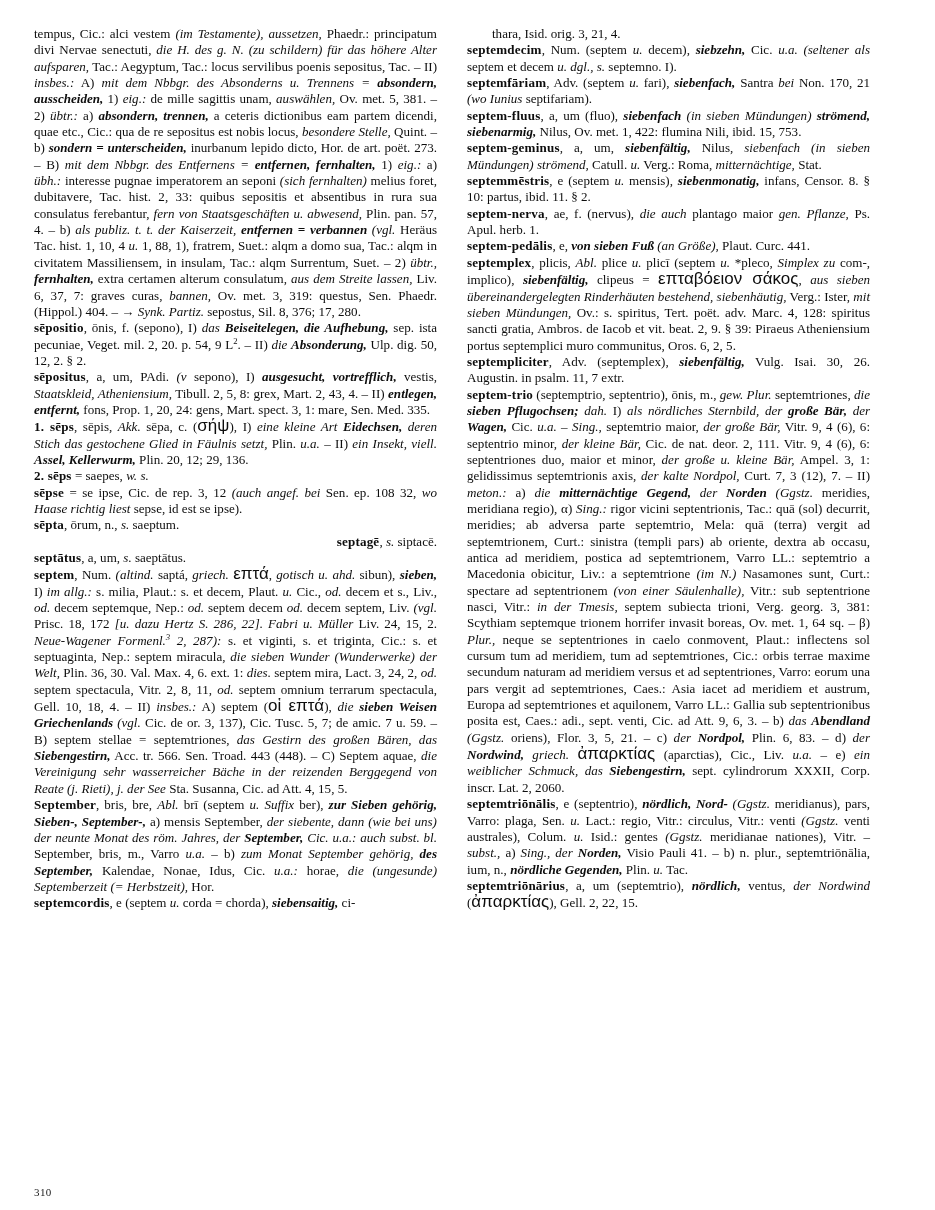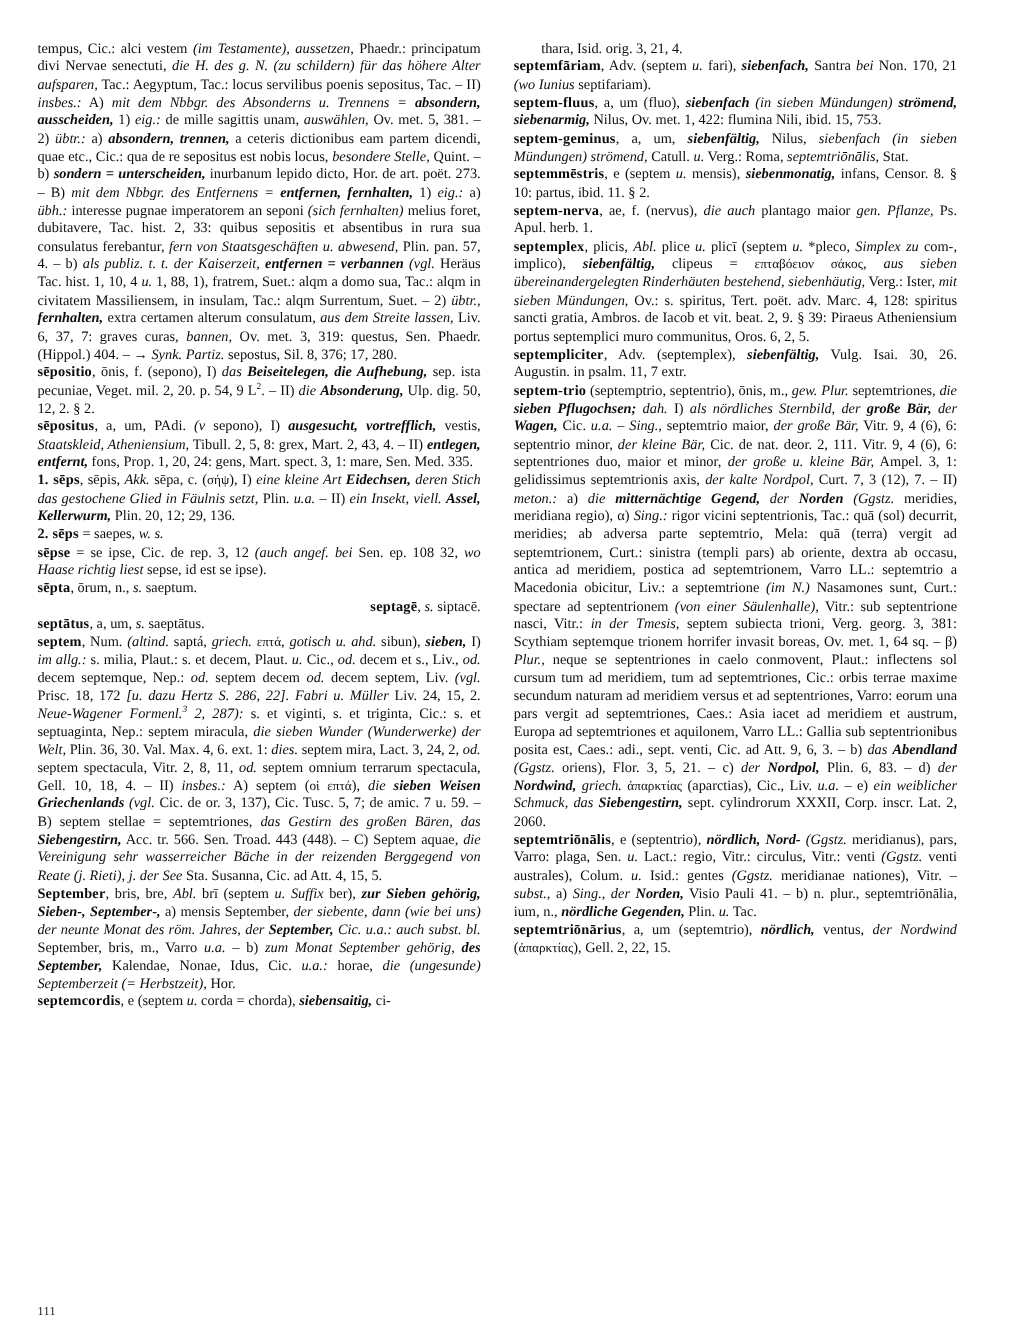--- a/index.html
+++ b/index.html
@@ -11,21 +11,21 @@
     width: 935px;
     height: 1210px;
     font-family: "Liberation Serif", "DejaVu Serif", serif;
     color: #0d0d0d;
   }
   #page {
     position: relative;
     width: 935px;
     height: 1210px;
     box-sizing: border-box;
-    padding: 36px 34px 10px 34px;
+    padding: 26px 34px 10px 34px;
   }
   .columns {
     display: flex;
     flex-direction: row;
     gap: 30px;
     height: 1148px;
   }
   .col {
     width: 403px;
     font-size: 13.05px;
@@ -37,21 +37,21 @@
   .col p {
     margin: 0;
     padding: 0;
     text-indent: 0;
   }
   
   .entry { margin: 0; }
   b { font-weight: bold; }
   i { font-style: italic; }
   .hw { font-weight: bold; letter-spacing: 0.2px; }
-  .gk { font-family: Liberation Serif, serif; font-size: 12px; }
+  .gk { font-family: Liberation Sans, sans-serif; font-size: 17px; }
   sup { font-size: 0.66em; vertical-align: super; line-height: 0; }
   .folio {
     position: absolute;
     left: 34px;
     bottom: 12px;
     font-size: 11px;
     font-family: "Liberation Serif", serif;
     color: #1a1a1a;
     letter-spacing: 0.4px;
   }
@@ -70,26 +70,28 @@
         <p class="entry"><b class="hw">sēpse</b> = se ipse, Cic. de rep. 3, 12 <i>(auch angef. bei</i> Sen. ep. 108 32, <i>wo Haase richtig liest</i> sepse, id est se ipse).</p>
         <p class="entry" style="text-align: left;"><b class="hw">sēpta</b>, ōrum, n., <i>s.</i> saeptum.</p>
         <p class="entry" style="text-align: right;"><b class="hw">septagē</b>, <i>s.</i> siptacē.</p>
         <p class="entry" style="text-align: left;"><b class="hw">septātus</b>, a, um, <i>s.</i> saeptātus.</p>
         <p class="entry"><b class="hw">septem</b>, Num. <i>(altind.</i> saptá, <i>griech.</i> <span class="gk">επτά</span>, <i>gotisch u. ahd.</i> sibun), <b><i>sieben,</i></b> I) <i>im allg.:</i> s. milia, Plaut.: s. et decem, Plaut. <i>u.</i> Cic., <i>od.</i> decem et s., Liv., <i>od.</i> decem septemque, Nep.: <i>od.</i> septem decem <i>od.</i> decem septem, Liv. <i>(vgl.</i> Prisc. 18, 172 <i>[u. dazu Hertz S. 286, 22]. Fabri u. Müller</i> Liv. 24, 15, 2. <i>Neue-Wagener Formenl.<sup>3</sup> 2, 287):</i> s. et viginti, s. et triginta, Cic.: s. et septuaginta, Nep.: septem miracula, <i>die sieben Wunder (Wunderwerke) der Welt,</i> Plin. 36, 30. Val. Max. 4, 6. ext. 1: <i>dies.</i> septem mira, Lact. 3, 24, 2, <i>od.</i> septem spectacula, Vitr. 2, 8, 11, <i>od.</i> septem omnium terrarum spectacula, Gell. 10, 18, 4. – II) <i>insbes.:</i> A) septem (<span class="gk">οἱ επτά</span>), <i>die <b>sieben Weisen Griechenlands</b> (vgl.</i> Cic. de or. 3, 137), Cic. Tusc. 5, 7; de amic. 7 u. 59. – B) septem stellae = septemtriones, <i>das Gestirn des großen Bären, das <b>Siebengestirn,</b></i> Acc. tr. 566. Sen. Troad. 443 (448). – C) Septem aquae, <i>die Vereinigung sehr wasserreicher Bäche in der reizenden Berggegend von Reate (j. Rieti), j. der See</i> Sta. Susanna, Cic. ad Att. 4, 15, 5.</p>
         <p class="entry"><b class="hw">September</b>, bris, bre, <i>Abl.</i> brī (septem <i>u. Suffix</i> ber), <b><i>zur Sieben gehörig, Sieben-, September-,</i></b> a) mensis September, <i>der siebente, dann (wie bei uns) der neunte Monat des röm. Jahres, der <b>September,</b> Cic. u.a.: auch subst. bl.</i> September, bris, m., Varro <i>u.a.</i> – b) <i>zum Monat September gehörig,</i> <b><i>des September,</i></b> Kalendae, Nonae, Idus, Cic. <i>u.a.:</i> horae, <i>die (ungesunde) Septemberzeit (= Herbstzeit),</i> Hor.</p>
         <p class="entry lastline-maybe" style="text-align: left;"><b class="hw">septemcordis</b>, e (septem <i>u.</i> corda = chorda), <b><i>siebensaitig,</i></b> ci-</p>
       </div>
     <div class="col" id="col-right">
         <p class="cont" style="text-align: left; margin-left: 25px;">thara, Isid. orig. 3, 21, 4.</p>
+        <p class="entry"><b class="hw">septemdecim</b>, Num. (septem <i>u.</i> decem), <b><i>siebzehn,</i></b> Cic. <i>u.a. (seltener als</i> septem et decem <i>u. dgl., s.</i> septemno. I).</p>
         <p class="entry"><b class="hw">septemfāriam</b>, Adv. (septem <i>u.</i> fari), <b><i>siebenfach,</i></b> Santra <i>bei</i> Non. 170, 21 <i>(wo Iunius</i> septifariam).</p>
         <p class="entry"><b class="hw">septem-fluus</b>, a, um (fluo), <b><i>siebenfach</i></b> <i>(in sieben Mündungen)</i> <b><i>strömend, siebenarmig,</i></b> Nilus, Ov. met. 1, 422: flumina Nili, ibid. 15, 753.</p>
-        <p class="entry"><b class="hw">septem-geminus</b>, a, um, <b><i>siebenfältig,</i></b> Nilus, <i>siebenfach (in sieben Mündungen) strömend,</i> Catull. <i>u.</i> Verg.: Roma, <i>septemtriōnālis,</i> Stat.</p>
+        <p class="entry"><b class="hw">septem-geminus</b>, a, um, <b><i>siebenfältig,</i></b> Nilus, <i>siebenfach (in sieben Mündungen) strömend,</i> Catull. <i>u.</i> Verg.: Roma, <i>mitternächtige,</i> Stat.</p>
         <p class="entry"><b class="hw">septemmēstris</b>, e (septem <i>u.</i> mensis), <b><i>siebenmonatig,</i></b> infans, Censor. 8. § 10: partus, ibid. 11. § 2.</p>
         <p class="entry"><b class="hw">septem-nerva</b>, ae, f. (nervus), <i>die auch</i> plantago maior <i>gen. Pflanze,</i> Ps. Apul. herb. 1.</p>
+        <p class="entry" style="text-align: left;"><b class="hw">septem-pedālis</b>, e, <b><i>von sieben Fuß</i></b> <i>(an Größe),</i> Plaut. Curc. 441.</p>
         <p class="entry"><b class="hw">septemplex</b>, plicis, <i>Abl.</i> plice <i>u.</i> plicī (septem <i>u.</i> *pleco, <i>Simplex zu</i> com-, implico), <b><i>siebenfältig,</i></b> clipeus = <span class="gk">επταβόειον σάκος</span>, <i>aus sieben übereinandergelegten Rinderhäuten bestehend, siebenhäutig,</i> Verg.: Ister, <i>mit sieben Mündungen,</i> Ov.: s. spiritus, Tert. poët. adv. Marc. 4, 128: spiritus sancti gratia, Ambros. de Iacob et vit. beat. 2, 9. § 39: Piraeus Atheniensium portus septemplici muro communitus, Oros. 6, 2, 5.</p>
         <p class="entry"><b class="hw">septempliciter</b>, Adv. (septemplex), <b><i>siebenfältig,</i></b> Vulg. Isai. 30, 26. Augustin. in psalm. 11, 7 extr.</p>
         <p class="entry"><b class="hw">septem-trio</b> (septemptrio, septentrio), ōnis, m., <i>gew. Plur.</i> septemtriones, <i>die <b>sieben Pflugochsen;</b> dah.</i> I) <i>als nördliches Sternbild, der <b>große Bär,</b> der <b>Wagen,</b></i> Cic. <i>u.a.</i> – <i>Sing.,</i> septemtrio maior, <i>der große Bär,</i> Vitr. 9, 4 (6), 6: septentrio minor, <i>der kleine Bär,</i> Cic. de nat. deor. 2, 111. Vitr. 9, 4 (6), 6: septentriones duo, maior et minor, <i>der große u. kleine Bär,</i> Ampel. 3, 1: gelidissimus septemtrionis axis, <i>der kalte Nordpol,</i> Curt. 7, 3 (12), 7. – II) <i>meton.:</i> a) <i>die <b>mitternächtige Gegend,</b> der <b>Norden</b></i> <i>(Ggstz.</i> meridies, meridiana regio), α) <i>Sing.:</i> rigor vicini septentrionis, Tac.: quā (sol) decurrit, meridies; ab adversa parte septemtrio, Mela: quā (terra) vergit ad septemtrionem, Curt.: sinistra (templi pars) ab oriente, dextra ab occasu, antica ad meridiem, postica ad septemtrionem, Varro LL.: septemtrio a Macedonia obicitur, Liv.: a septemtrione <i>(im N.)</i> Nasamones sunt, Curt.: spectare ad septentrionem <i>(von einer Säulenhalle),</i> Vitr.: sub septentrione nasci, Vitr.: <i>in der Tmesis,</i> septem subiecta trioni, Verg. georg. 3, 381: Scythiam septemque trionem horrifer invasit boreas, Ov. met. 1, 64 sq. – β) <i>Plur.,</i> neque se septentriones in caelo conmovent, Plaut.: inflectens sol cursum tum ad meridiem, tum ad septemtriones, Cic.: orbis terrae maxime secundum naturam ad meridiem versus et ad septentriones, Varro: eorum una pars vergit ad septemtriones, Caes.: Asia iacet ad meridiem et austrum, Europa ad septemtriones et aquilonem, Varro LL.: Gallia sub septentrionibus posita est, Caes.: adi., sept. venti, Cic. ad Att. 9, 6, 3. – b) <i>das <b>Abendland</b> (Ggstz.</i> oriens), Flor. 3, 5, 21. – c) <i>der <b>Nordpol,</b></i> Plin. 6, 83. – d) <i>der <b>Nordwind,</b> griech.</i> <span class="gk">ἀπαρκτίας</span> (aparctias), Cic., Liv. <i>u.a.</i> – e) <i>ein weiblicher Schmuck, das <b>Siebengestirn,</b></i> sept. cylindrorum XXXII, Corp. inscr. Lat. 2, 2060.</p>
         <p class="entry"><b class="hw">septemtriōnālis</b>, e (septentrio), <b><i>nördlich, Nord-</i></b> <i>(Ggstz.</i> meridianus), pars, Varro: plaga, Sen. <i>u.</i> Lact.: regio, Vitr.: circulus, Vitr.: venti <i>(Ggstz.</i> venti australes), Colum. <i>u.</i> Isid.: gentes <i>(Ggstz.</i> meridianae nationes), Vitr. – <i>subst.,</i> a) <i>Sing., der <b>Norden,</b></i> Visio Pauli 41. – b) n. plur., septemtriōnālia, ium, n., <b><i>nördliche Gegenden,</i></b> Plin. <i>u.</i> Tac.</p>
         <p class="entry lastline-maybe"><b class="hw">septemtriōnārius</b>, a, um (septemtrio), <b><i>nördlich,</i></b> ventus, <i>der Nordwind</i> (<span class="gk">ἀπαρκτίας</span>), Gell. 2, 22, 15.</p>
       </div>
   </div>
-  <div class="folio">111</div>
+  <div class="folio">310</div>
 </div>
 
 </body></html>

